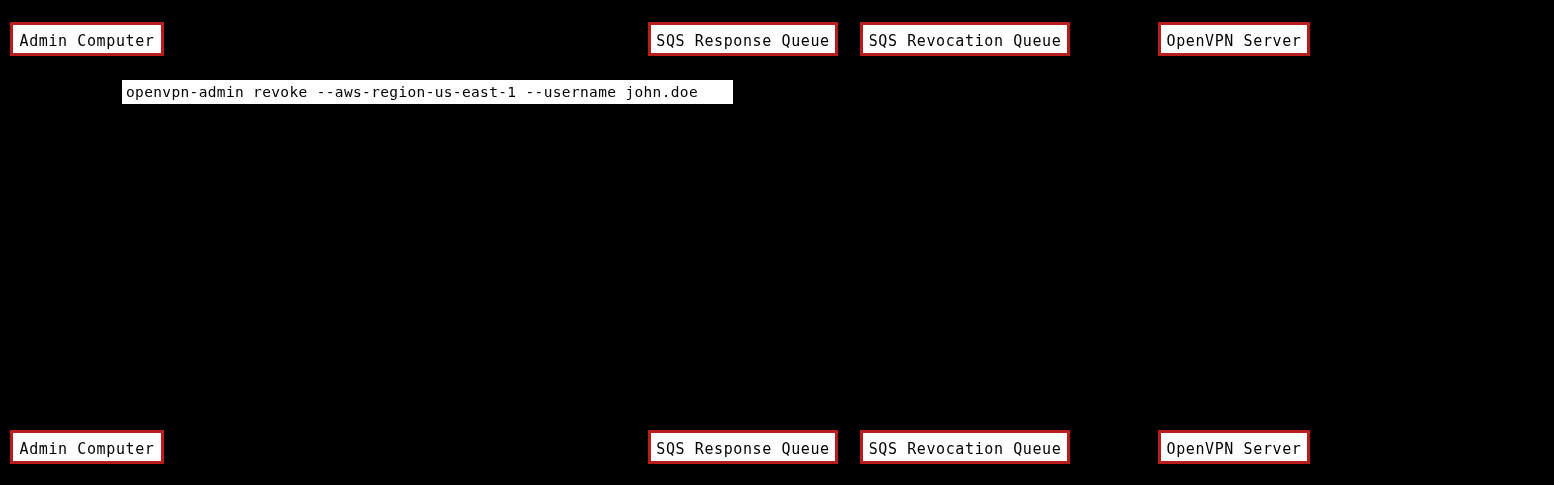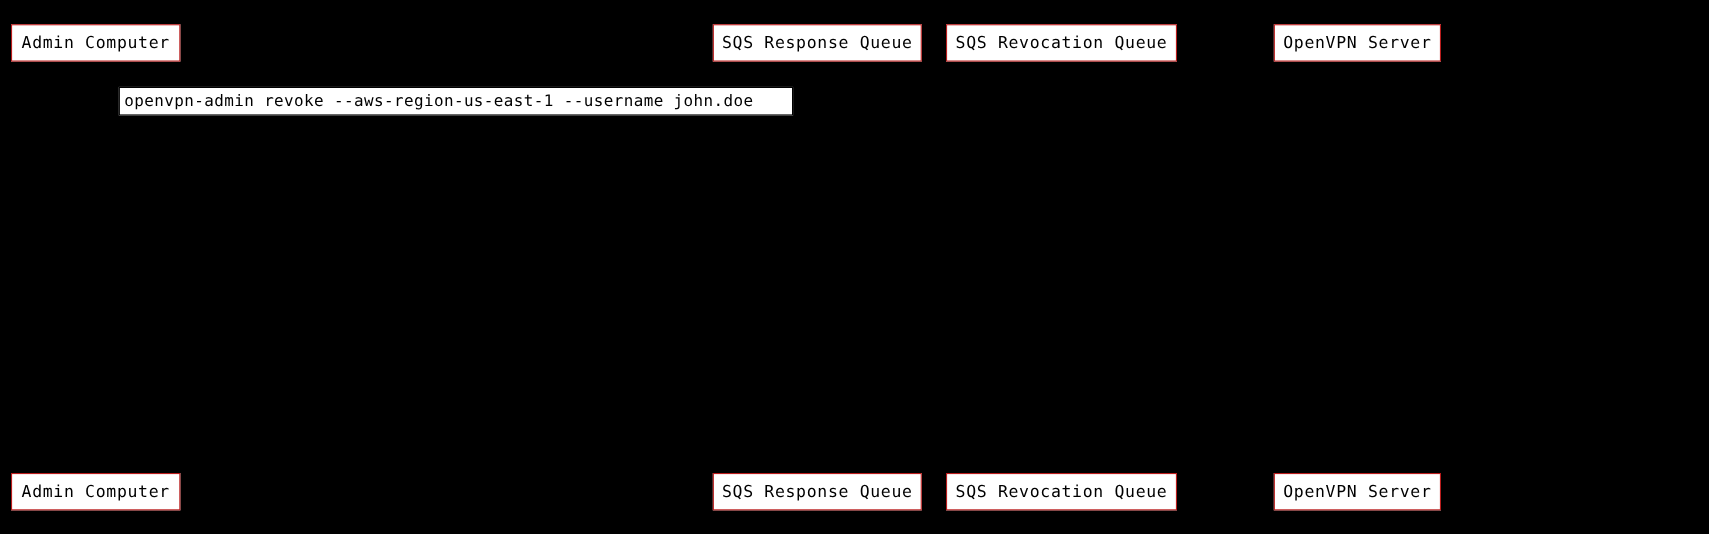--- a/index.html
+++ b/index.html
@@ -13,21 +13,21 @@
     width: 1554px;
     height: 485px;
     background: #000000;
     overflow: hidden;
     font-family: "DejaVu Sans Mono", "Liberation Mono", monospace;
   }
   .participant-box {
     position: absolute;
     box-sizing: border-box;
     background: #ffffff;
-    border: 1px solid #b91c1c;
+    border: 3px solid #b91c1c;
     color: #000000;
     font-family: "DejaVu Sans Mono", "Liberation Mono", monospace;
     font-size: 15px;
     line-height: 32px;
     height: 34px;
     text-align: center;
     white-space: nowrap;
     letter-spacing: 0.6px;
   }
   .message-label {
@@ -36,20 +36,21 @@
     background: #ffffff;
     border: 1px solid #000000;
     color: #000000;
     font-family: "DejaVu Sans Mono", "Liberation Mono", monospace;
     font-size: 14.5px;
     line-height: 24px;
     height: 26px;
     padding: 0 4px;
     white-space: nowrap;
     letter-spacing: 0.35px;
+    margin-left: 13px;
   }
   .lifeline {
     position: absolute;
     width: 1px;
     background: #000000;
   }
 </style>
 </head>
 <body>
 

